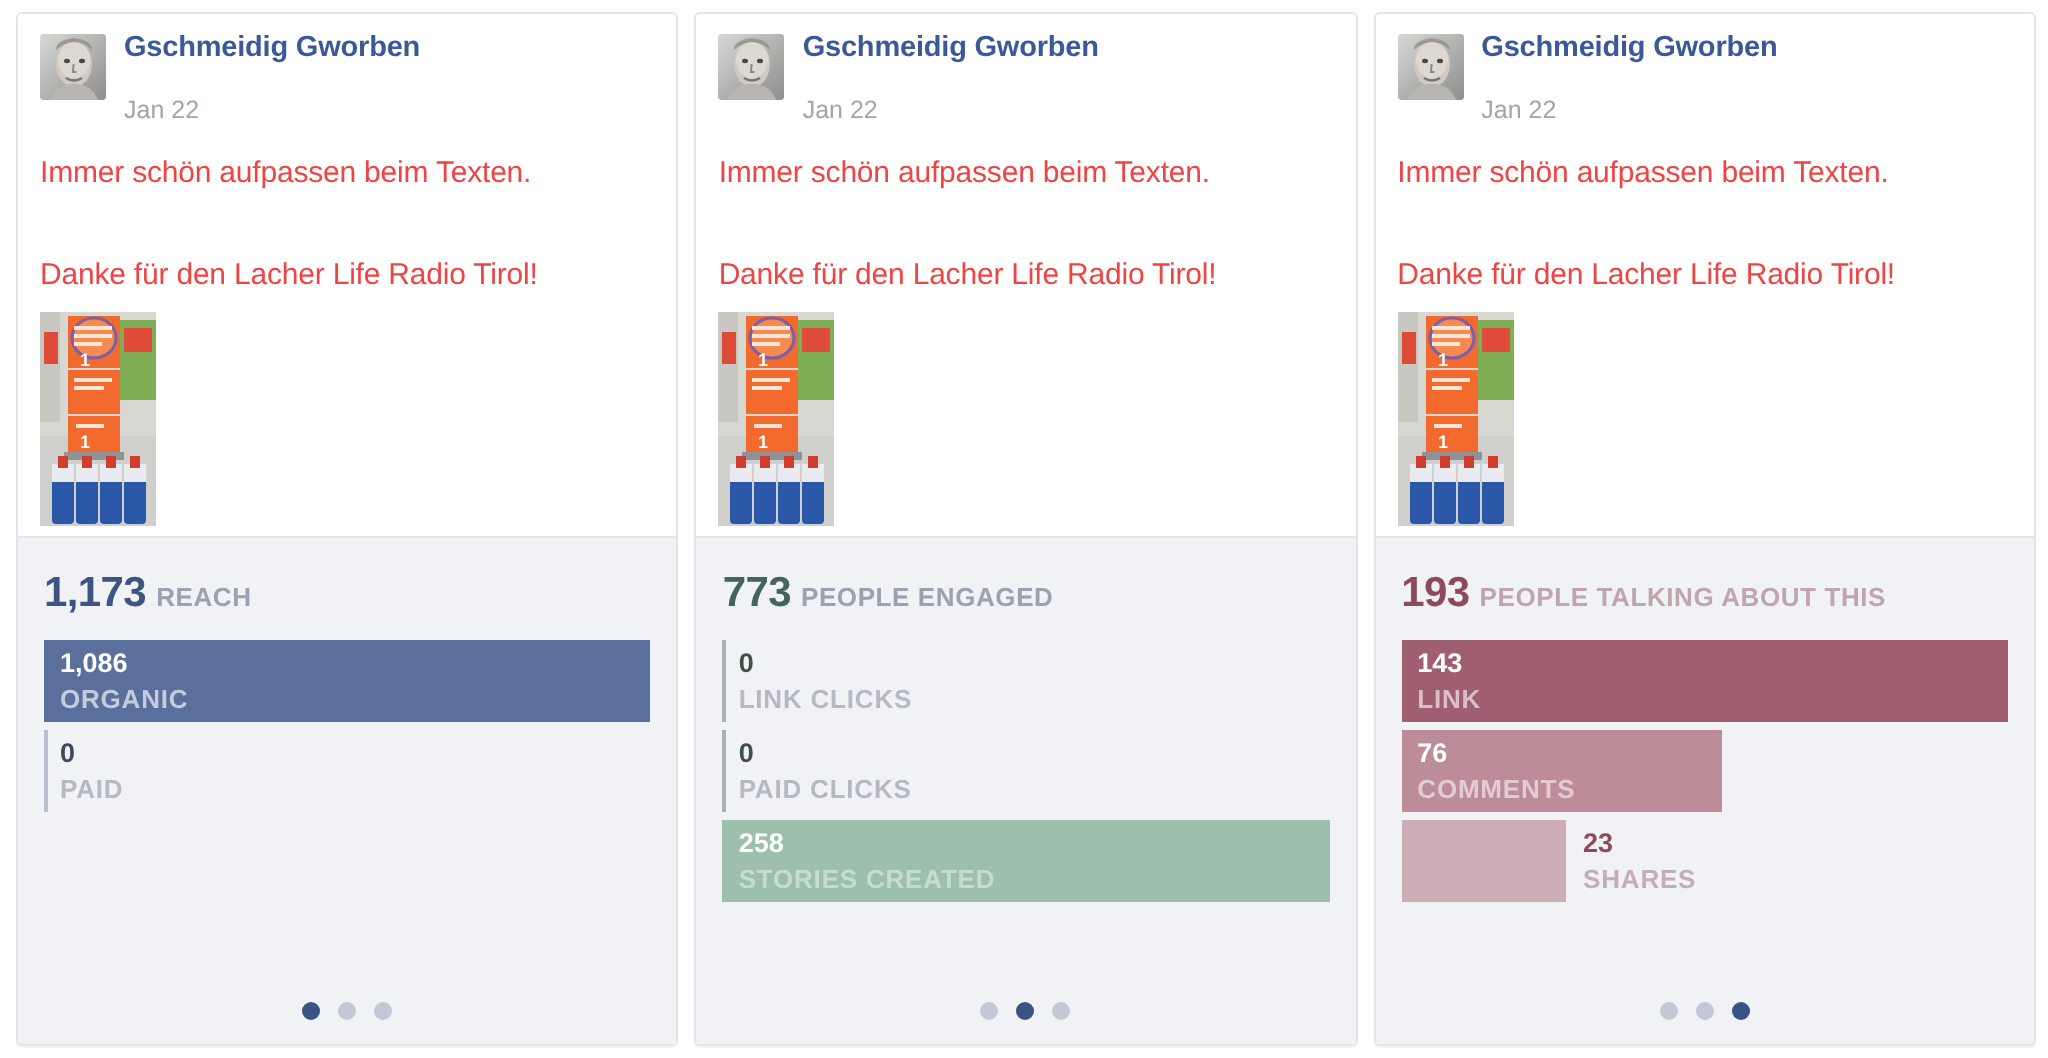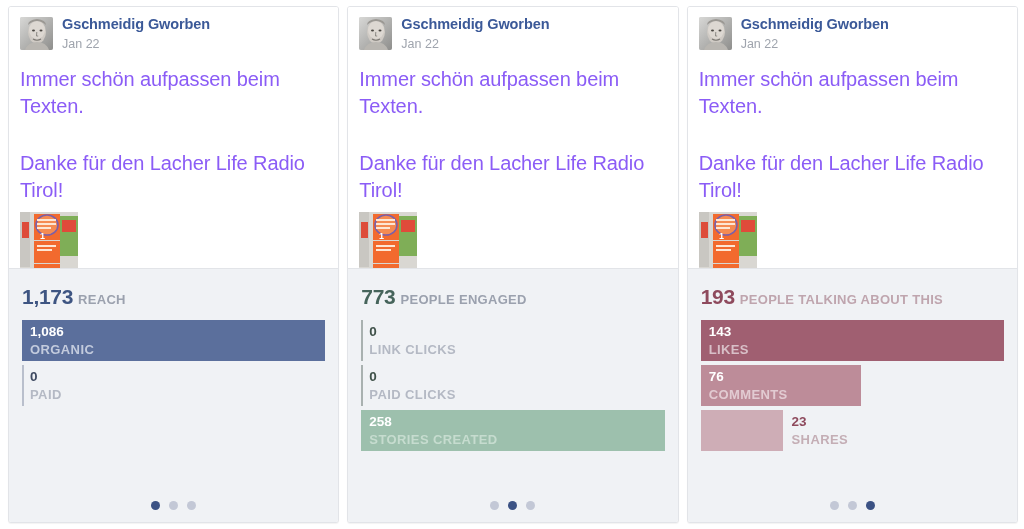--- a/index.html
+++ b/index.html
@@ -47,24 +47,24 @@
     background:#cfcfcf;
     position:relative;
   }
   .avatar svg{display:block;width:33px;height:33px;}
   .who{padding-top:0px;line-height:1.05;}
   .author{
     font-size:14.5px;font-weight:bold;color:#3b5998;
     letter-spacing:-.1px;
   }
   .date{
-    font-size:12.5px;color:#9fa4ad;margin-top:6px;
+    font-size:12.5px;color:#9fa4ad;margin-top:17px;
   }
   .post-text{
-    font-size:20px;color:#8b5cf6;
+    font-size:15px;color:#ef4444;
     margin-top:15px;
     line-height:1.35;
     letter-spacing:-.1px;
   }
   .post-text.second{margin-top:30px;}
   .thumb{
     margin-top:8px;
     width:58px;height:107px;
     overflow:hidden;
     background:#b9bdc2;
@@ -384,21 +384,21 @@
           </svg>
         </div>
       </div>
       <div class="stats">
         <div class="stat-head"><span class="big" style="color:#8e4a5d">193</span><span class="cap" style="color:#bfa5ae">PEOPLE TALKING ABOUT THIS</span></div>
         <div class="rows">
           <div class="row inside">
             <div class="bar" style="width:100%;background:#a05f71;"></div>
             <div class="txt" style="">
               <span class="v" style="color:#ffffff">143</span>
-              <span class="l" style="color:#d8bfc7">LIKES</span>
+              <span class="l" style="color:#d8bfc7">LINK</span>
             </div>
           </div>
           <div class="row inside">
             <div class="bar" style="width:53%;background:#bd8c99;"></div>
             <div class="txt" style="">
               <span class="v" style="color:#ffffff">76</span>
               <span class="l" style="color:#e2cbd2">COMMENTS</span>
             </div>
           </div>
           <div class="row outside">

